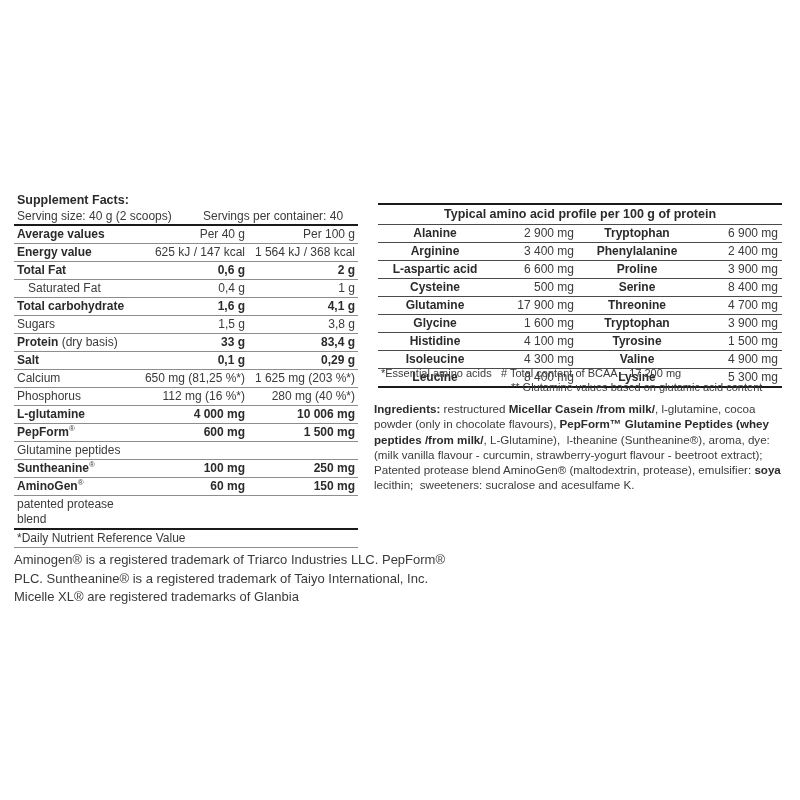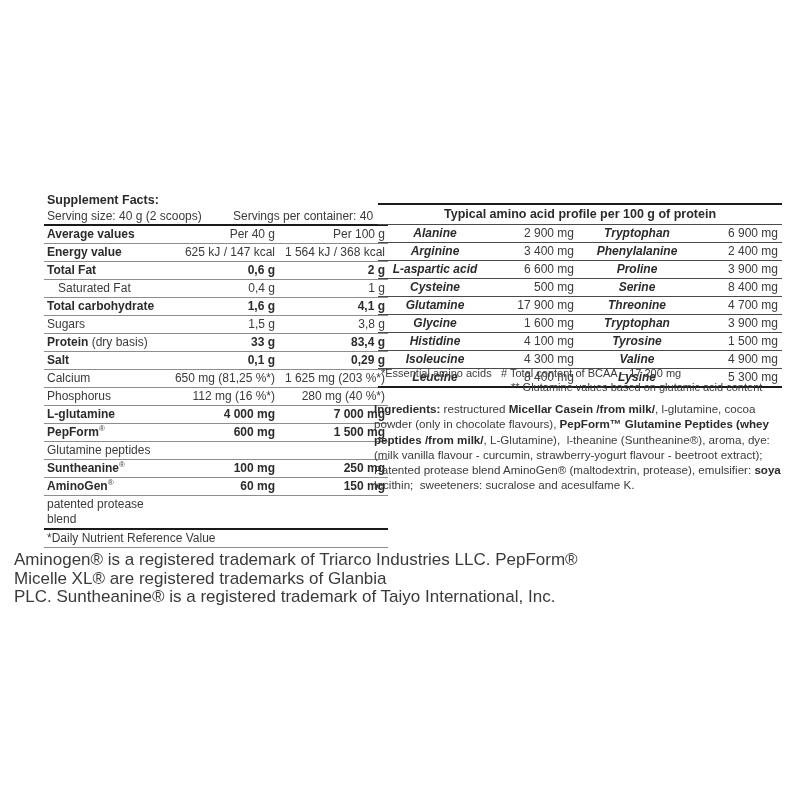--- a/index.html
+++ b/index.html
@@ -15,21 +15,20 @@
     color: #2b2b2b;
     -webkit-font-smoothing: antialiased;
   }
 
   
   #left-panel {
     position: absolute;
     left: 14px;
     top: 193px;
     width: 344px;
-    margin-left: 30px;
   }
 
   .panel-title {
     font-size: 12.5px;
     font-weight: bold;
     line-height: 15px;
     color: #2b2b2b;
     padding-left: 3px;
   }
 
@@ -72,21 +71,21 @@
 
   .col-name  { width: 124px; }
   .col-v1    { width: 110px; }
   .col-v2    { width: 110px; }
 
   #left-footnote {
     position: absolute;
     left: 14px;
     top: 551px;
     width: 392px;
-    font-size: 17px;
+    font-size: 13px;
     line-height: 18.5px;
     color: #3a3a3a;
   }
   #left-footnote .fn-line { white-space: nowrap; }
 
   
   #right-panel {
     position: absolute;
     left: 378px;
     top: 203px;
@@ -111,21 +110,20 @@
     font-size: 12.5px;
     color: #2b2b2b;
     border-top: 2.5px solid #1a1a1a;
     border-bottom: 1.2px solid #4a4a4a;
     padding-top: 2px;
     padding-bottom: 2px;
   }
   table.amino td.aa-name {
     font-weight: bold;
     color: #2b2b2b;
-    font-style: italic;
   }
   table.amino td.aa-val {
     text-align: right;
     color: #3a3a3a;
   }
   table.amino tr.last-row td {
     border-bottom: 2.5px solid #1a1a1a;
   }
   .aw-name1 { width: 114px; }
   .aw-val1  { width: 86px; }
@@ -222,21 +220,21 @@
           <td class="num">1 625 mg (203 %*)</td>
         </tr>
         <tr>
           <td>Phosphorus</td>
           <td class="num">112 mg (16 %*)</td>
           <td class="num">280 mg (40 %*)</td>
         </tr>
         <tr>
           <td><span class="b">L-glutamine</span></td>
           <td class="num b">4 000 mg</td>
-          <td class="num b">7 000 mg</td>
+          <td class="num b">10 006 mg</td>
         </tr>
         <tr>
           <td><span class="b">PepForm</span><span class="reg">®</span></td>
           <td class="num b">600 mg</td>
           <td class="num b">1 500 mg</td>
         </tr>
         <tr>
           <td>Glutamine peptides</td>
           <td class="num"></td>
           <td class="num"></td>
@@ -258,22 +256,22 @@
         </tr>
         <tr>
           <td colspan="3">*Daily Nutrient Reference Value</td>
         </tr>
       </tbody>
   </table>
 </div>
 
 <div id="left-footnote">
   <div class="fn-line">Aminogen® is a registered trademark of Triarco Industries LLC. PepForm®</div>
+  <div class="fn-line">PLC. Suntheanine® is a registered trademark of Taiyo International, Inc.</div>
   <div class="fn-line">Micelle XL® are registered trademarks of Glanbia</div>
-  <div class="fn-line">PLC. Suntheanine® is a registered trademark of Taiyo International, Inc.</div>
 </div>
 
 <div id="right-panel">
   <table class="amino">
     <colgroup>
       <col class="aw-name1">
         <col class="aw-val1">
         <col class="aw-name2">
         <col class="aw-val2">
     </colgroup>

